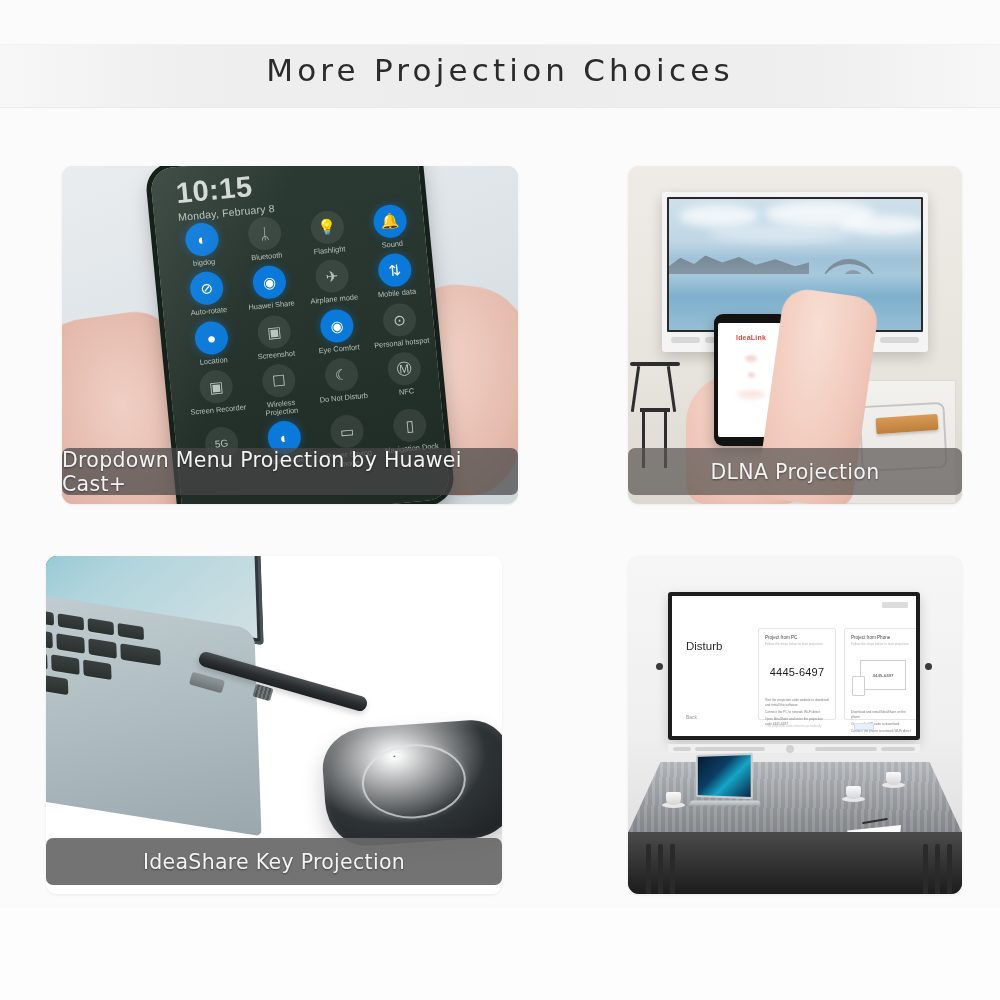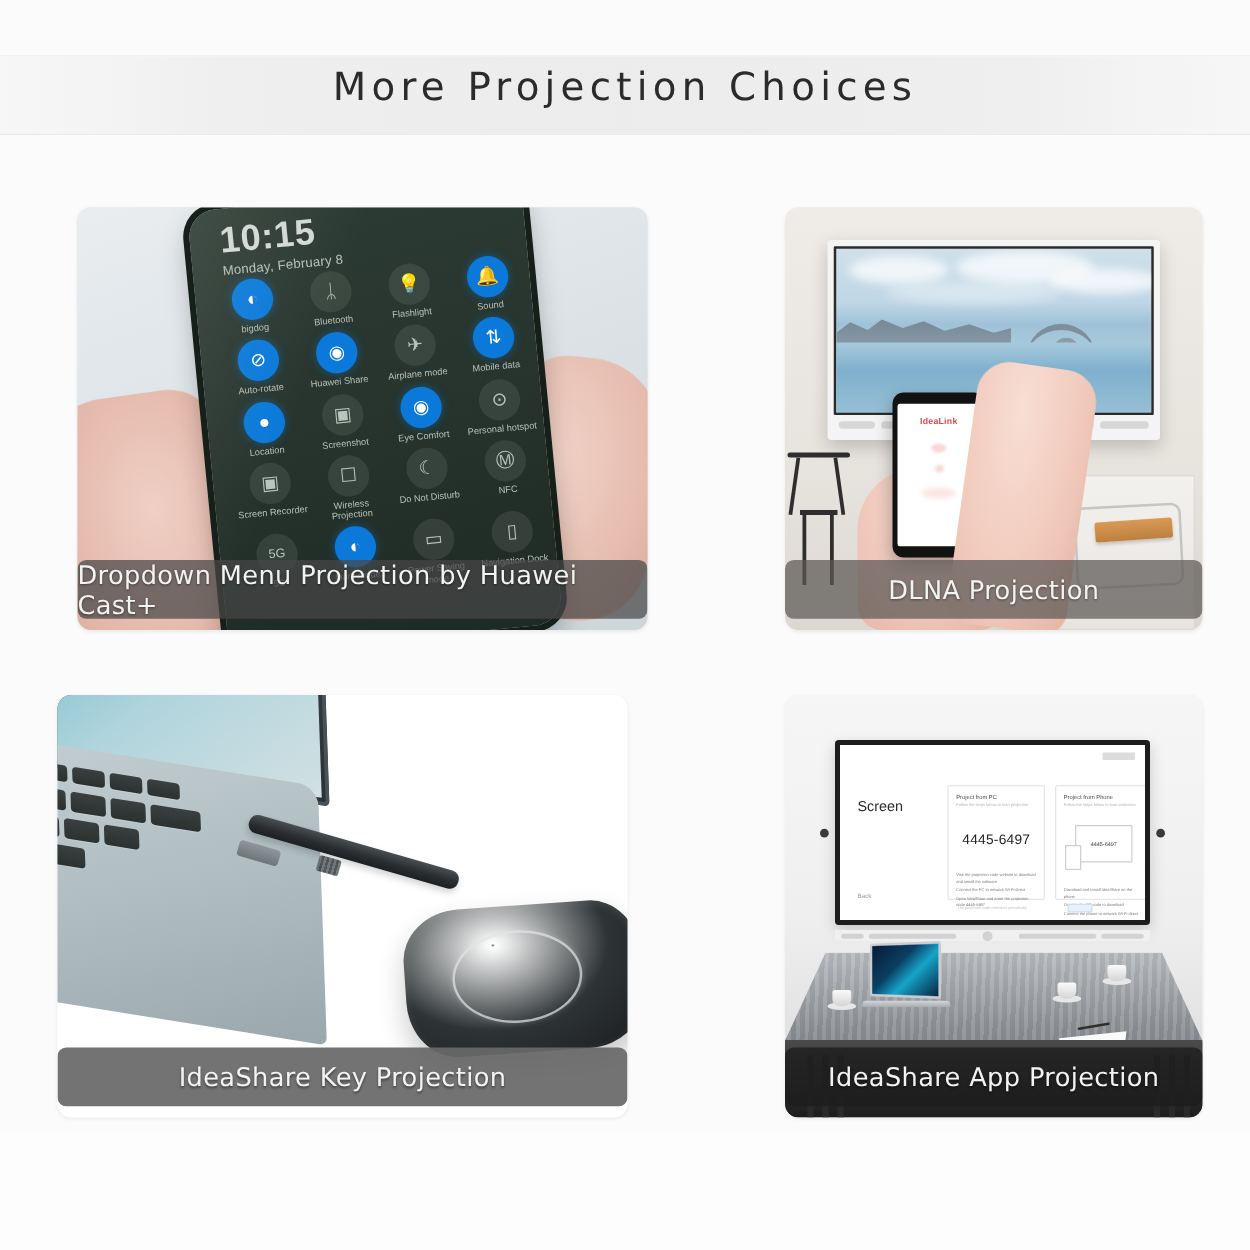--- a/index.html
+++ b/index.html
@@ -494,21 +494,21 @@
 
     <div class="caption">IdeaShare Key Projection</div>
   </div>
 
   <div class="panel" id="panel-app">
     <div class="p4-bg"></div>
 
     <div class="p4-tv">
       <div class="p4-screen">
         <div class="p4-badge"></div>
-        <div class="p4-connect">Screen</div>
+        <div class="p4-connect">Disturb</div>
         <div class="p4-back">Back</div>
 
         <div class="p4-card" id="p4-card-pc">
           <div class="p4-card-title">Project from PC</div>
           <div class="p4-card-sub">Follow the steps below to start projection</div>
           <div class="p4-code">4445-6497</div>
           <div class="p4-steps">
             <div class="p4-step">Visit the projection code website to download and install the software</div>
             <div class="p4-step">Connect the PC to network Wi-Fi direct</div>
             <div class="p4-step">Open IdeaShare and enter the projection code 4445-6497</div>
@@ -565,16 +565,15 @@
 
     <div class="p4-chairs">
       <span class="p4-chair-slat" style="left:18px;"></span>
       <span class="p4-chair-slat" style="left:30px;"></span>
       <span class="p4-chair-slat" style="left:42px;"></span>
       <span class="p4-chair-slat" style="right:34px;"></span>
       <span class="p4-chair-slat" style="right:22px;"></span>
       <span class="p4-chair-slat" style="right:10px;"></span>
     </div>
 
-    <div class="caption">IdeaShare App Projection</div>
   </div>
 
 </div>
 
 </body></html>

